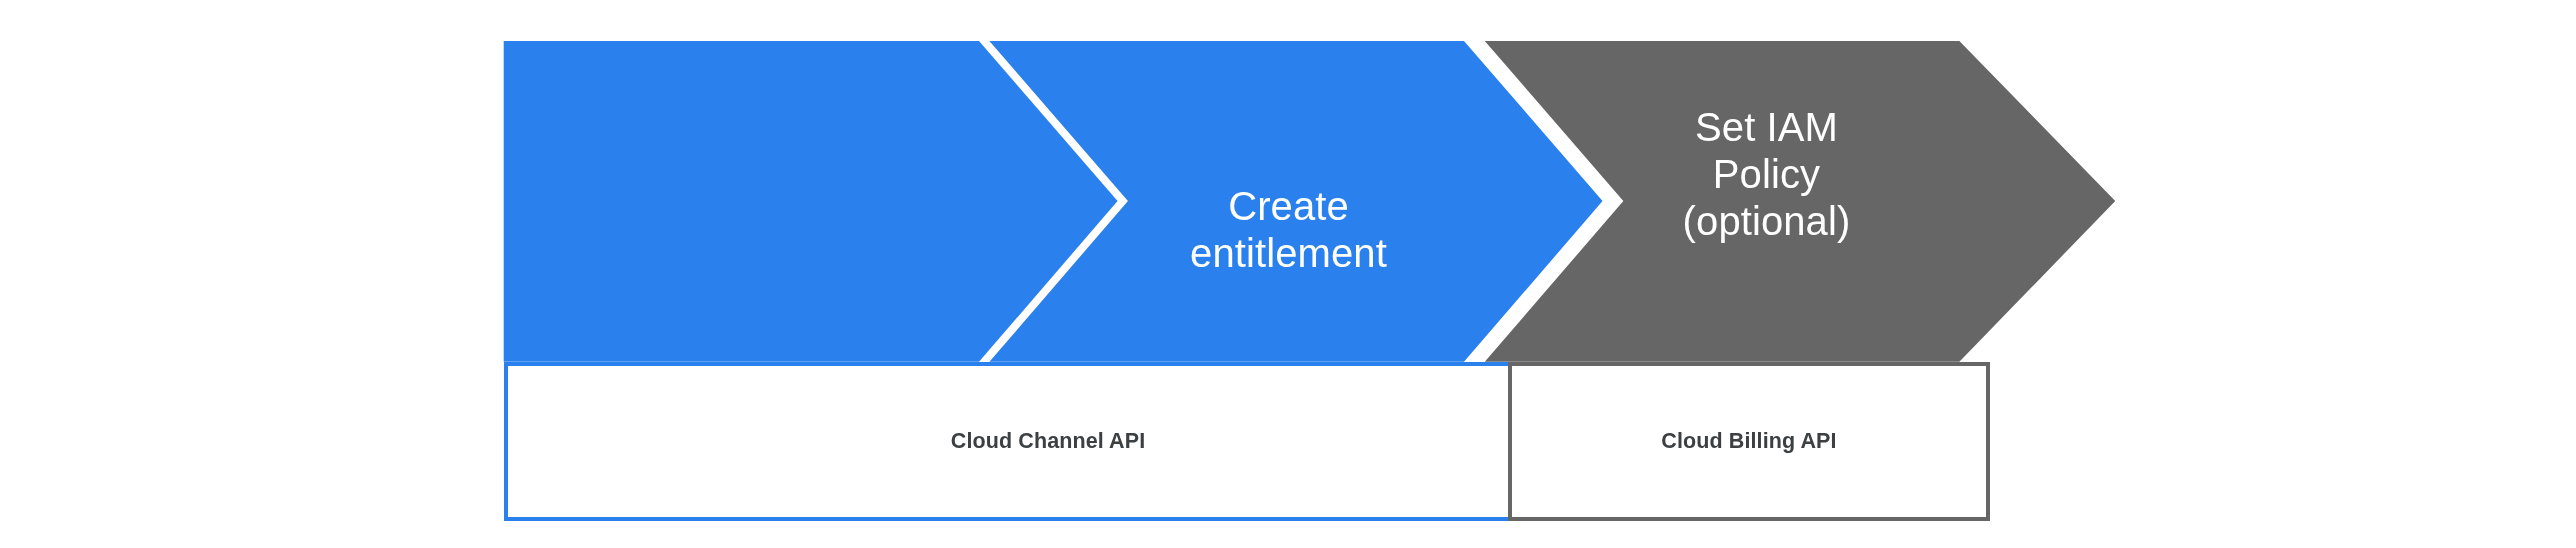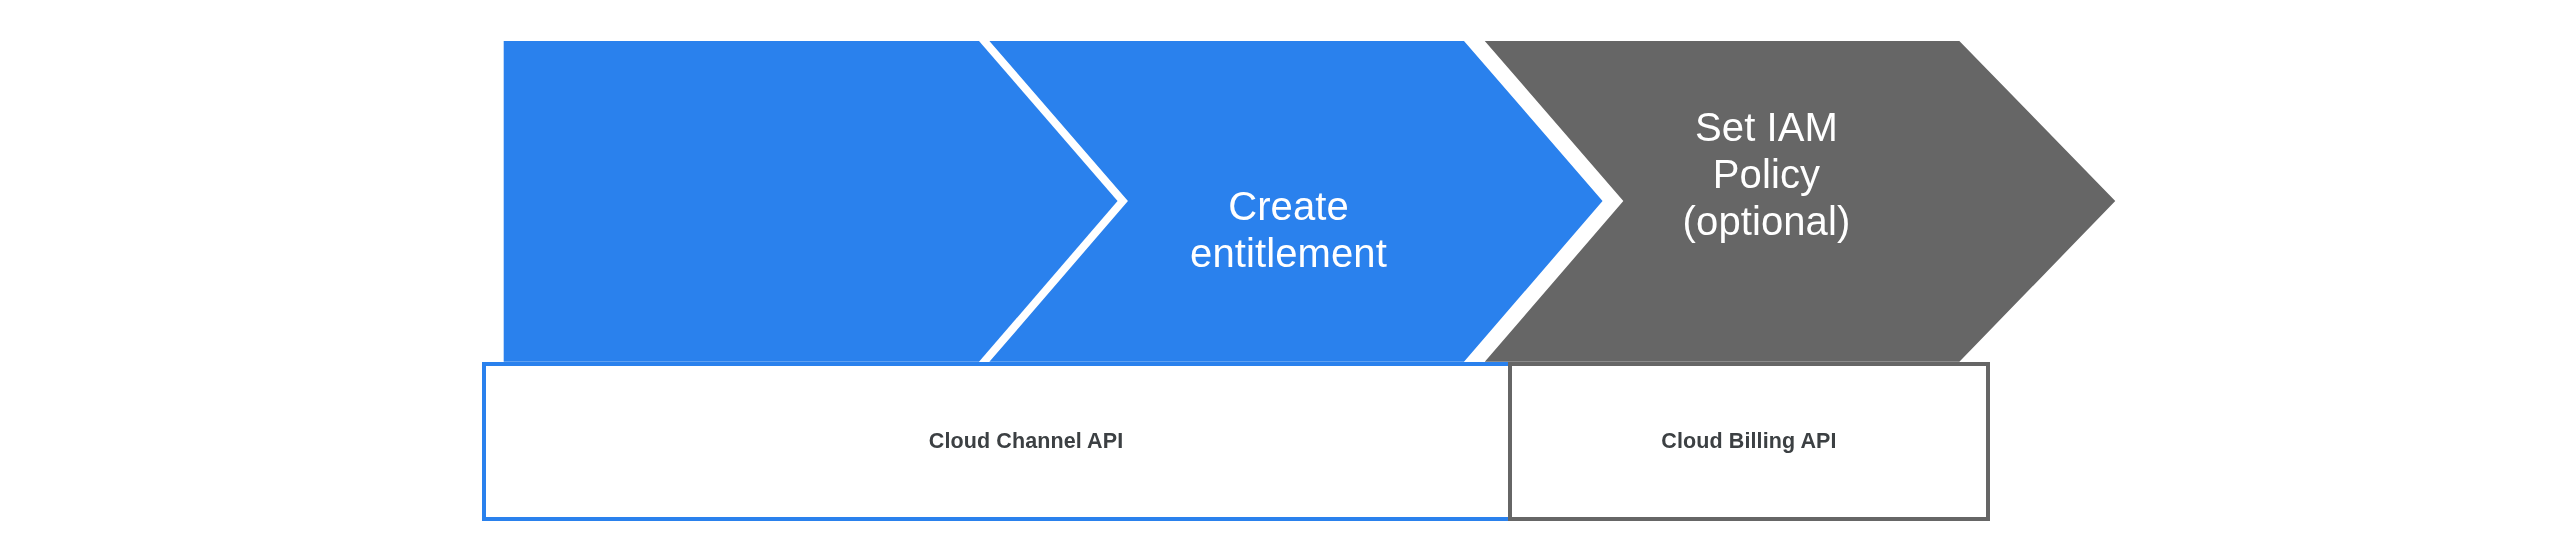--- a/index.html
+++ b/index.html
@@ -57,21 +57,21 @@
   
   .api-box {
     position: absolute;
     background: #ffffff;
     box-sizing: border-box;
     display: flex;
     align-items: center;
     justify-content: center;
   }
   #api-box-0 {
-    left: 482px;
+    left: 504px;
     top: 362px;
     width: 1088px;
     height: 159px;
     border: 4.8px solid #2a81ed;
   }
   #api-box-1 {
     left: 1508px;
     top: 362px;
     width: 482px;
     height: 159px;

